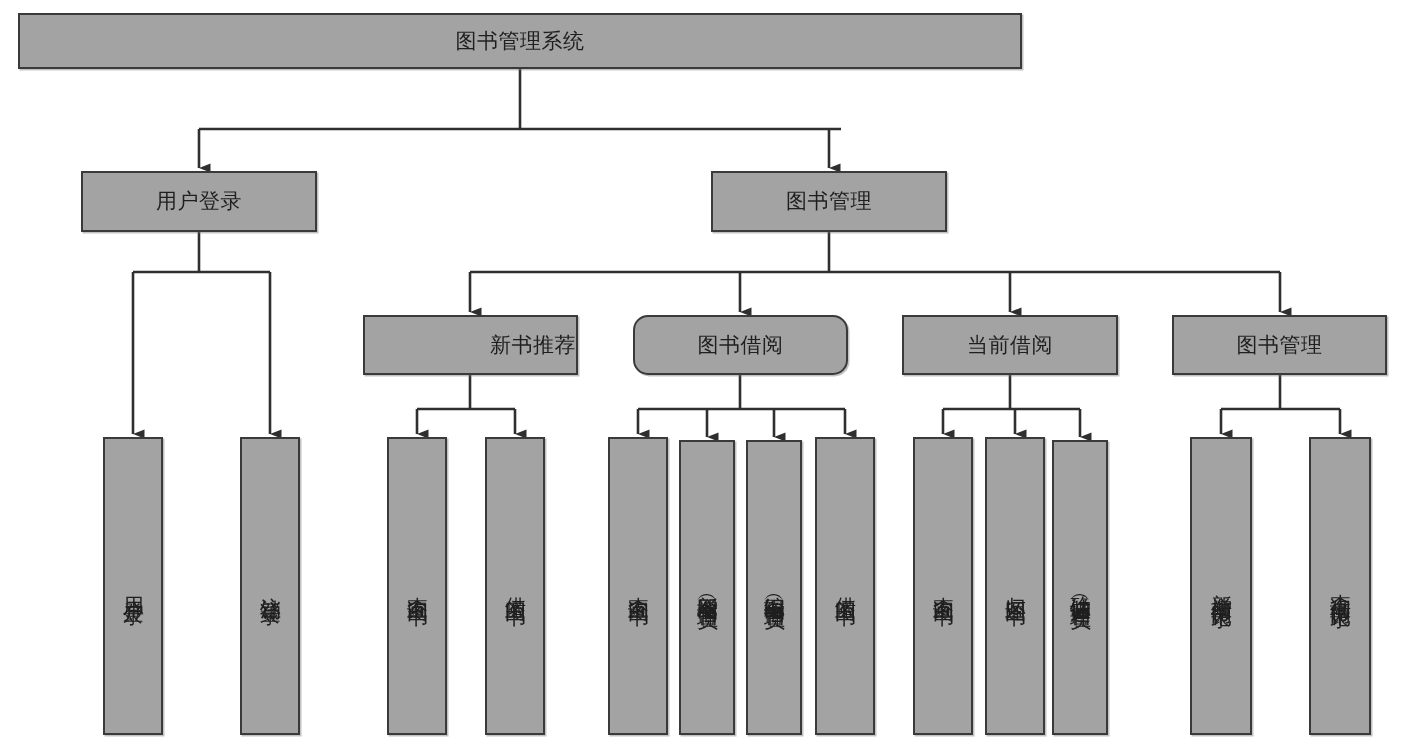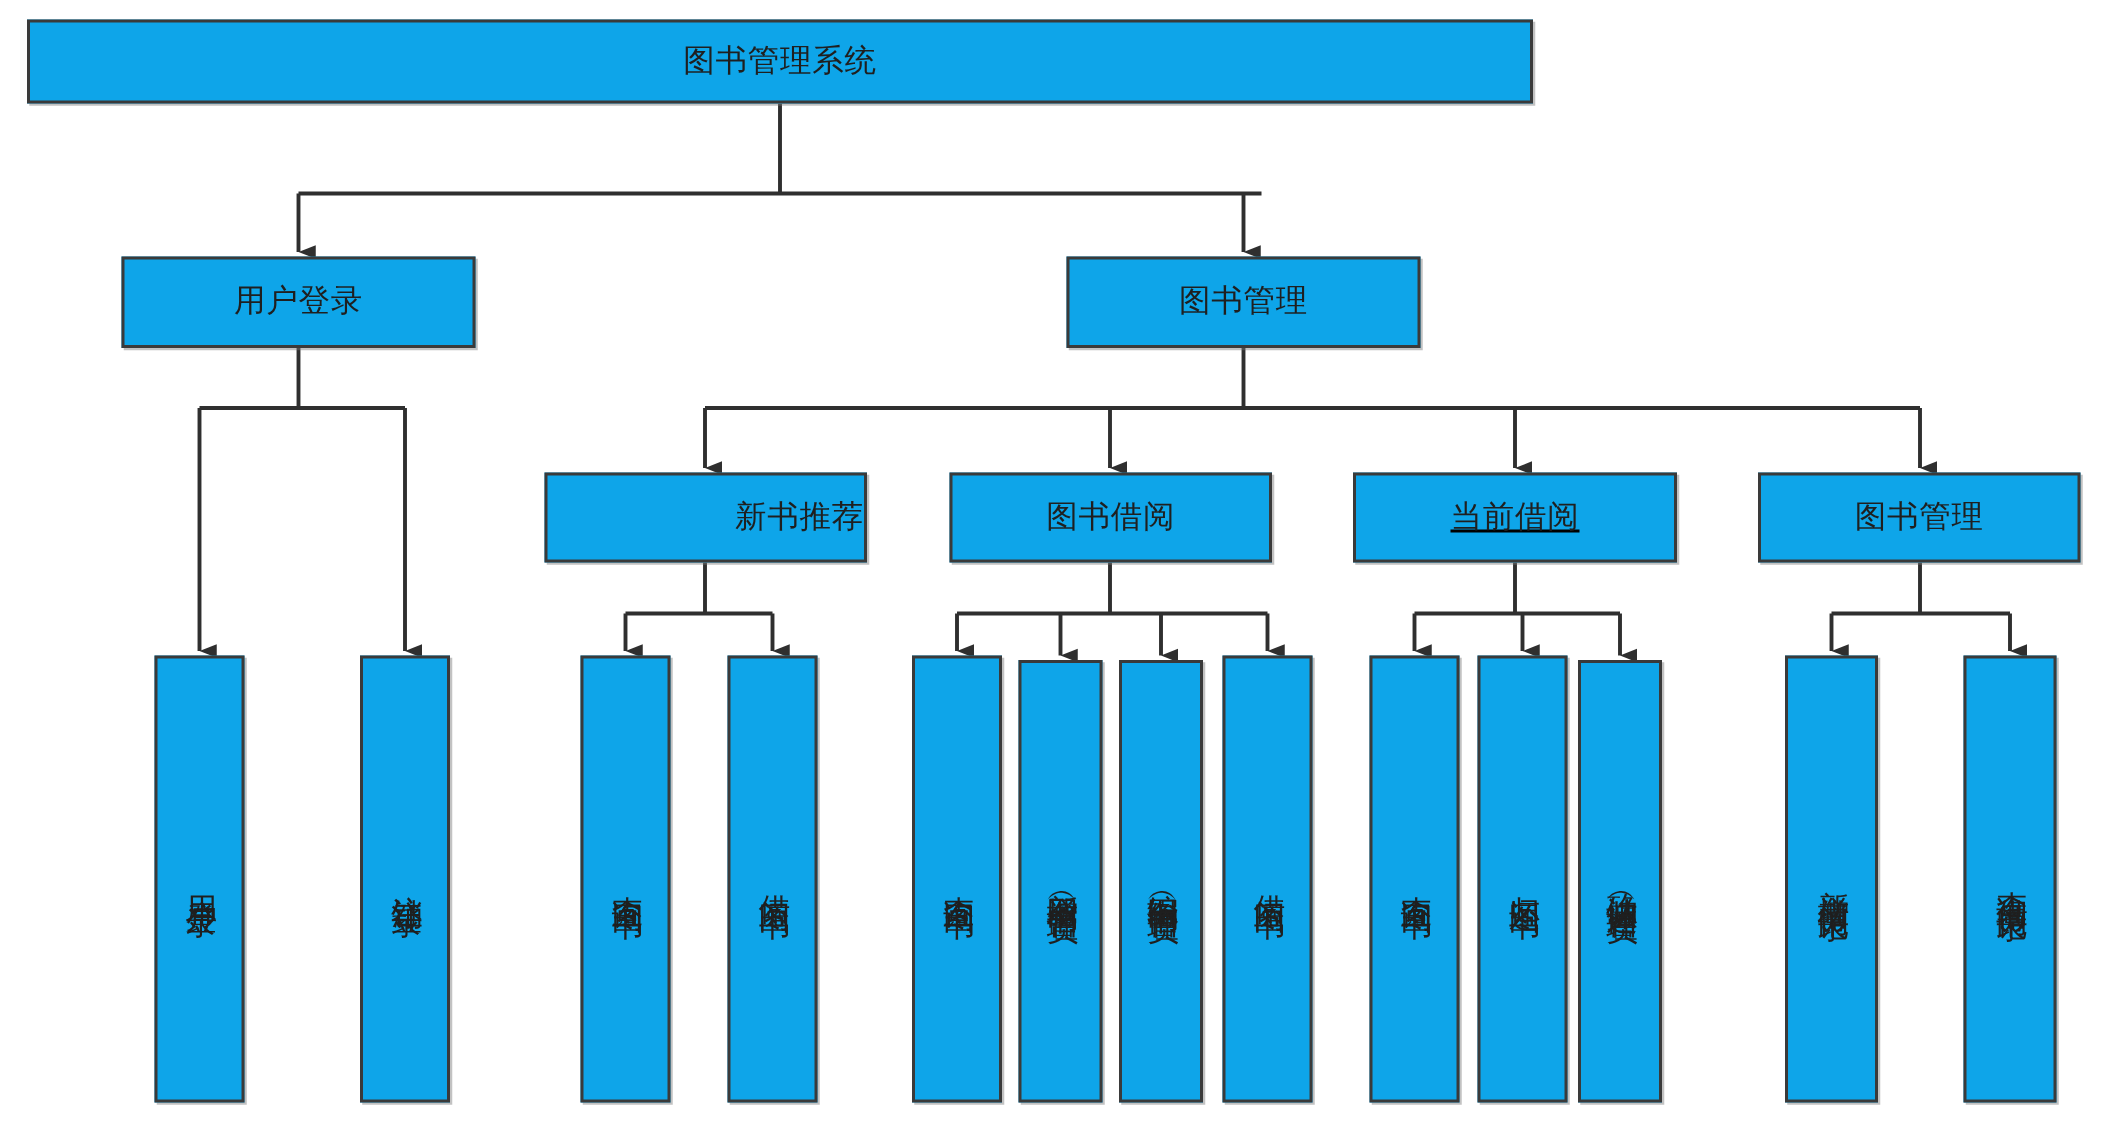--- a/index.html
+++ b/index.html
@@ -22,21 +22,21 @@
     left: 0;
     top: 0;
     width: 1405px;
     height: 747px;
     pointer-events: none;
   }
   .node {
     position: absolute;
     box-sizing: border-box;
     border: 2.5px solid #3a3a3a;
-    background: #0ea5e9;
+    background: #a3a3a3;
     display: flex;
     align-items: center;
     justify-content: center;
     box-shadow: 1.5px 1.5px 0 rgba(120,120,120,0.45);
   }
   .node .label {
     color: #1f1f1f;
     font-size: 21px;
     line-height: 1.18;
     text-align: center;
@@ -123,24 +123,24 @@
       </div>
       <div class="node" style="left: 81px; top: 171px; width: 236px; height: 61px;">
         <span class="label">用户登录</span>
       </div>
       <div class="node" style="left: 711px; top: 171px; width: 236px; height: 61px;">
         <span class="label">图书管理</span>
       </div>
       <div class="node" style="left: 363px; top: 315px; width: 215px; height: 60px; justify-content: flex-end;">
         <span class="label">新书推荐</span>
       </div>
-      <div class="node" style="left: 633px; top: 315px; width: 215px; height: 60px;">
+      <div class="node" style="left: 633px; top: 315px; width: 215px; height: 60px; border-radius: 15px;">
         <span class="label">图书借阅</span>
       </div>
-      <div class="node" style="left: 902px; top: 315px; width: 216px; height: 60px; text-decoration: underline;">
+      <div class="node" style="left: 902px; top: 315px; width: 216px; height: 60px;">
         <span class="label">当前借阅</span>
       </div>
       <div class="node" style="left: 1172px; top: 315px; width: 215px; height: 60px;">
         <span class="label">图书管理</span>
       </div>
       <div class="node vertical" style="left: 103px; top: 437px; width: 60px; height: 298px;">
         <span class="label">用户登录</span>
       </div>
       <div class="node vertical" style="left: 240px; top: 437px; width: 60px; height: 298px;">
         <span class="label">注销登录</span>

